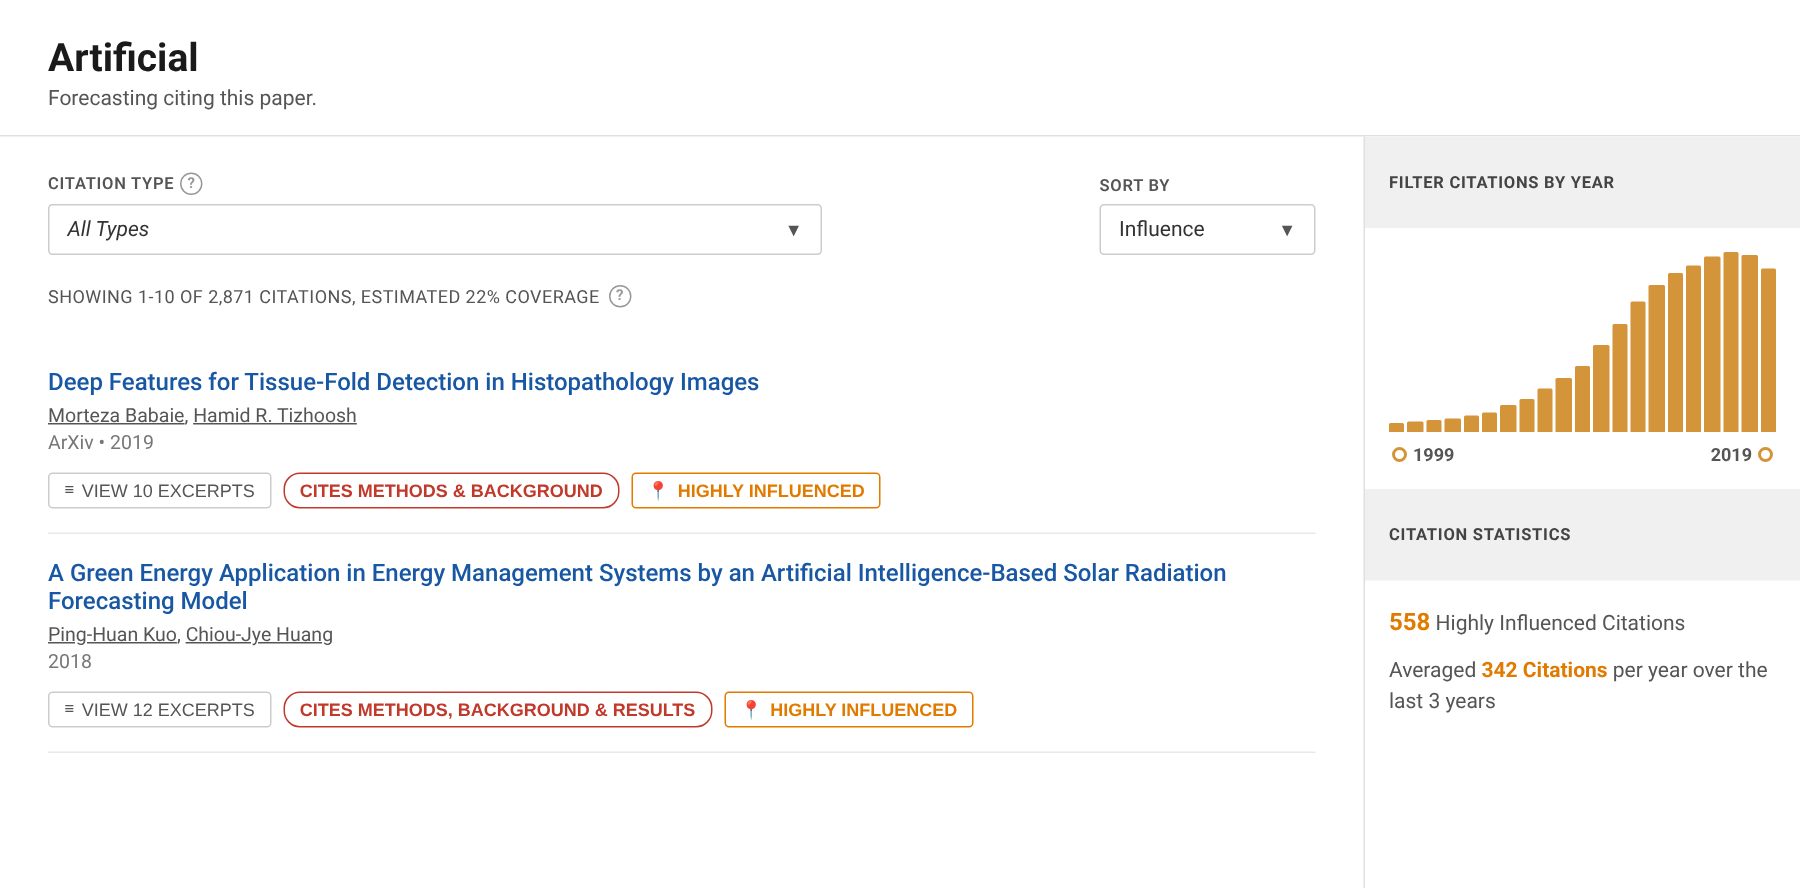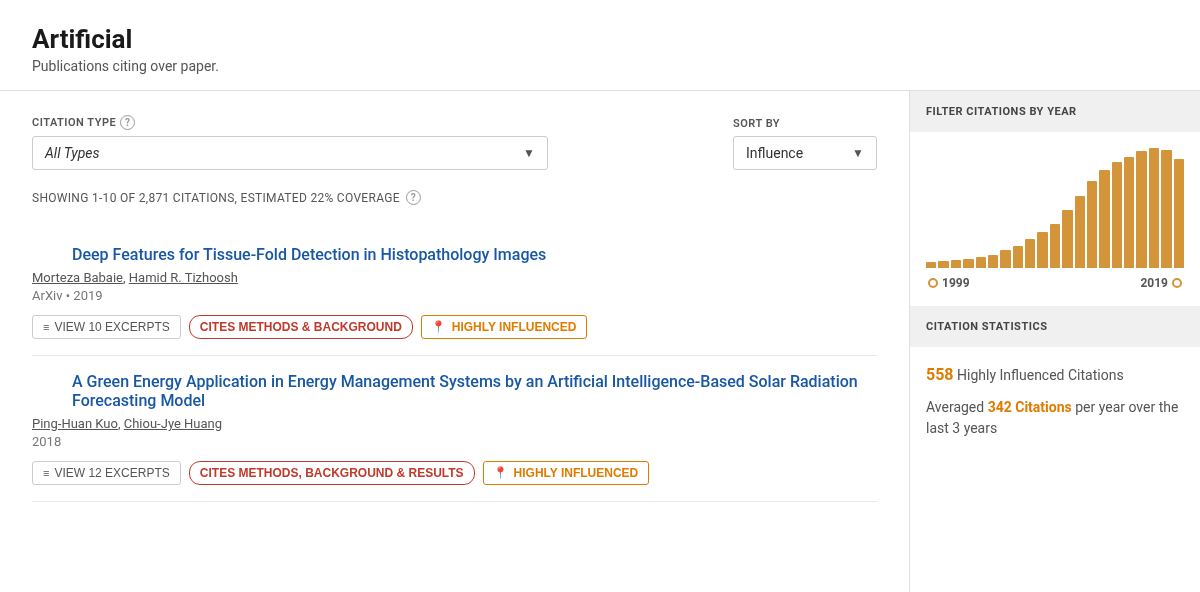--- a/index.html
+++ b/index.html
@@ -25,35 +25,35 @@
     .select-box { display: flex; align-items: center; justify-content: space-between; border: 1px solid #ccc; border-radius: 3px; padding: 8px 12px; background: #fff; cursor: pointer; font-size: 14px; color: #333; }
     .select-box.wide { width: 516px; font-style: italic; }
     .select-box.medium { width: 144px; }
     .chevron-down { font-size: 12px; color: #555; }
 
     
     .results-info { font-size: 12px; color: #555; text-transform: uppercase; letter-spacing: 0.3px; margin-bottom: 24px; display: flex; align-items: center; gap: 6px; }
 
     
     .citation-card { padding: 16px 0; border-bottom: 1px solid #e8e8e8; }
-    .citation-title { font-size: 16px; color: #1857a4; font-weight: 500; margin-bottom: 6px; text-decoration: none; display: block; cursor: pointer; margin-left: 40px; }
+    .citation-title { font-size: 16px; color: #1857a4; font-weight: 500; margin-bottom: 6px; text-decoration: none; display: block; cursor: pointer; }
     .citation-authors { font-size: 13px; color: #555; margin-bottom: 3px; }
     .citation-authors a { color: #555; text-decoration: underline; cursor: pointer; }
     .citation-meta { font-size: 13px; color: #777; margin-bottom: 12px; }
 
     
     .tags-row { display: flex; align-items: center; gap: 8px; flex-wrap: wrap; }
     .tag-btn { display: inline-flex; align-items: center; gap: 5px; padding: 4px 10px; border-radius: 3px; font-size: 12px; font-weight: 500; cursor: pointer; border: 1px solid; white-space: nowrap; }
     .tag-excerpts { background: #fff; border-color: #ccc; color: #555; }
     .tag-cites { background: #fff; border-color: #c0392b; color: #c0392b; font-weight: 600; border-radius: 11px; }
     .tag-influenced { background: #fff; border-color: #e07b00; color: #e07b00; font-weight: 600; }
     .excerpt-icon { font-size: 11px; }
 
     
-    .right-section-header { background: #f0f0f0; padding: 14px 16px; font-size: 11px; font-weight: 700; color: #444; letter-spacing: 0.5px; text-transform: uppercase; }
+    .right-section-header { background: #f0f0f0; padding: 24px 16px; font-size: 11px; font-weight: 700; color: #444; letter-spacing: 0.5px; text-transform: uppercase; }
 
     .chart-container { padding: 16px; font-weight: bold; }
     .bar-chart { display: flex; align-items: flex-end; gap: 2px; height: 120px; margin-bottom: 8px; }
     .bar { background: #d4943a; border-radius: 1px 1px 0 0; flex: 1; min-width: 5px; }
     .chart-labels { display: flex; justify-content: space-between; align-items: center; padding: 0 2px; }
     .chart-label-year { font-size: 12px; color: #555; display: flex; align-items: center; gap: 4px; }
     .year-dot { width: 10px; height: 10px; border-radius: 50%; border: 2px solid #d4943a; background: #fff; display: inline-block; }
 
     .stats-container { padding: 16px; }
     .stat-line { font-size: 14px; color: #555; margin-bottom: 10px; line-height: 1.5; }
@@ -62,21 +62,21 @@
 
     .pin-icon { font-size: 12px; }
   </style>
 </head>
 <body>
 
 <div class="page-wrapper">
 
   <div class="top-header">
     <div class="page-title">Artificial</div>
-    <div class="page-subtitle">Publications citing over paper.</div>
+    <div class="page-subtitle">Forecasting citing this paper.</div>
   </div>
 
   <div class="main-content">
 
     <div class="left-panel">
 
       <div class="filter-row">
         <div class="filter-group wide">
           <div class="filter-label">
             <span>CITATION TYPE</span>

